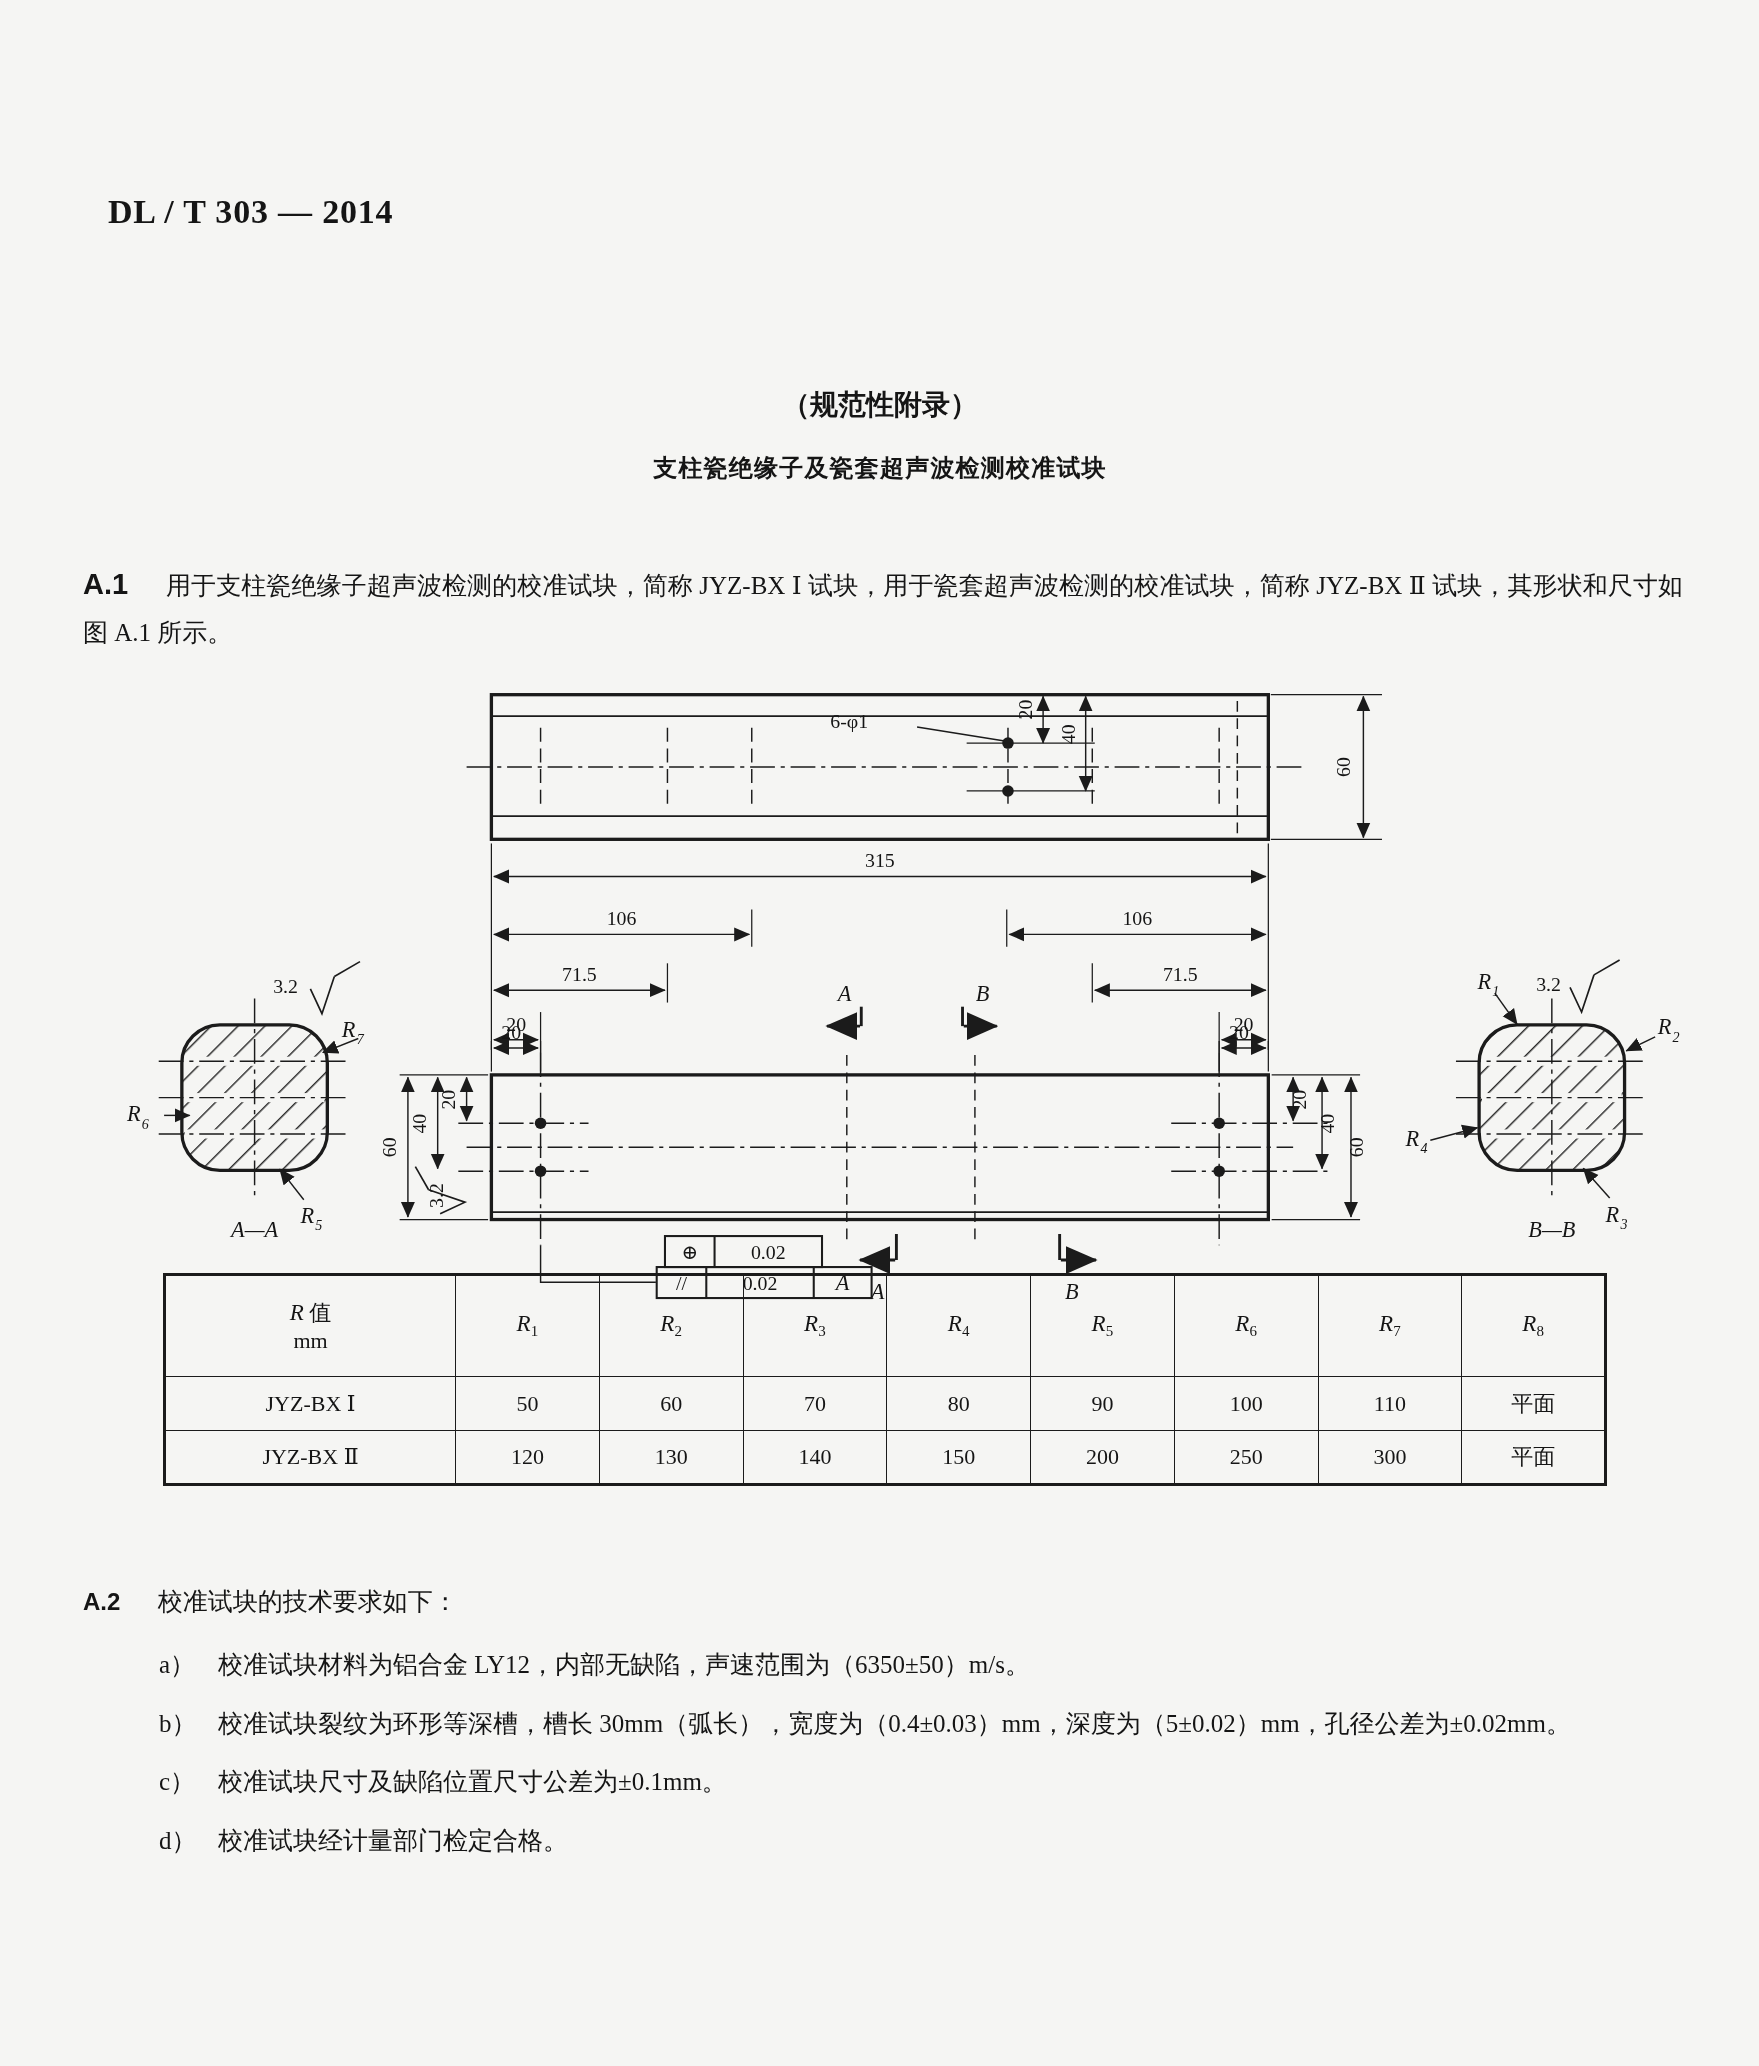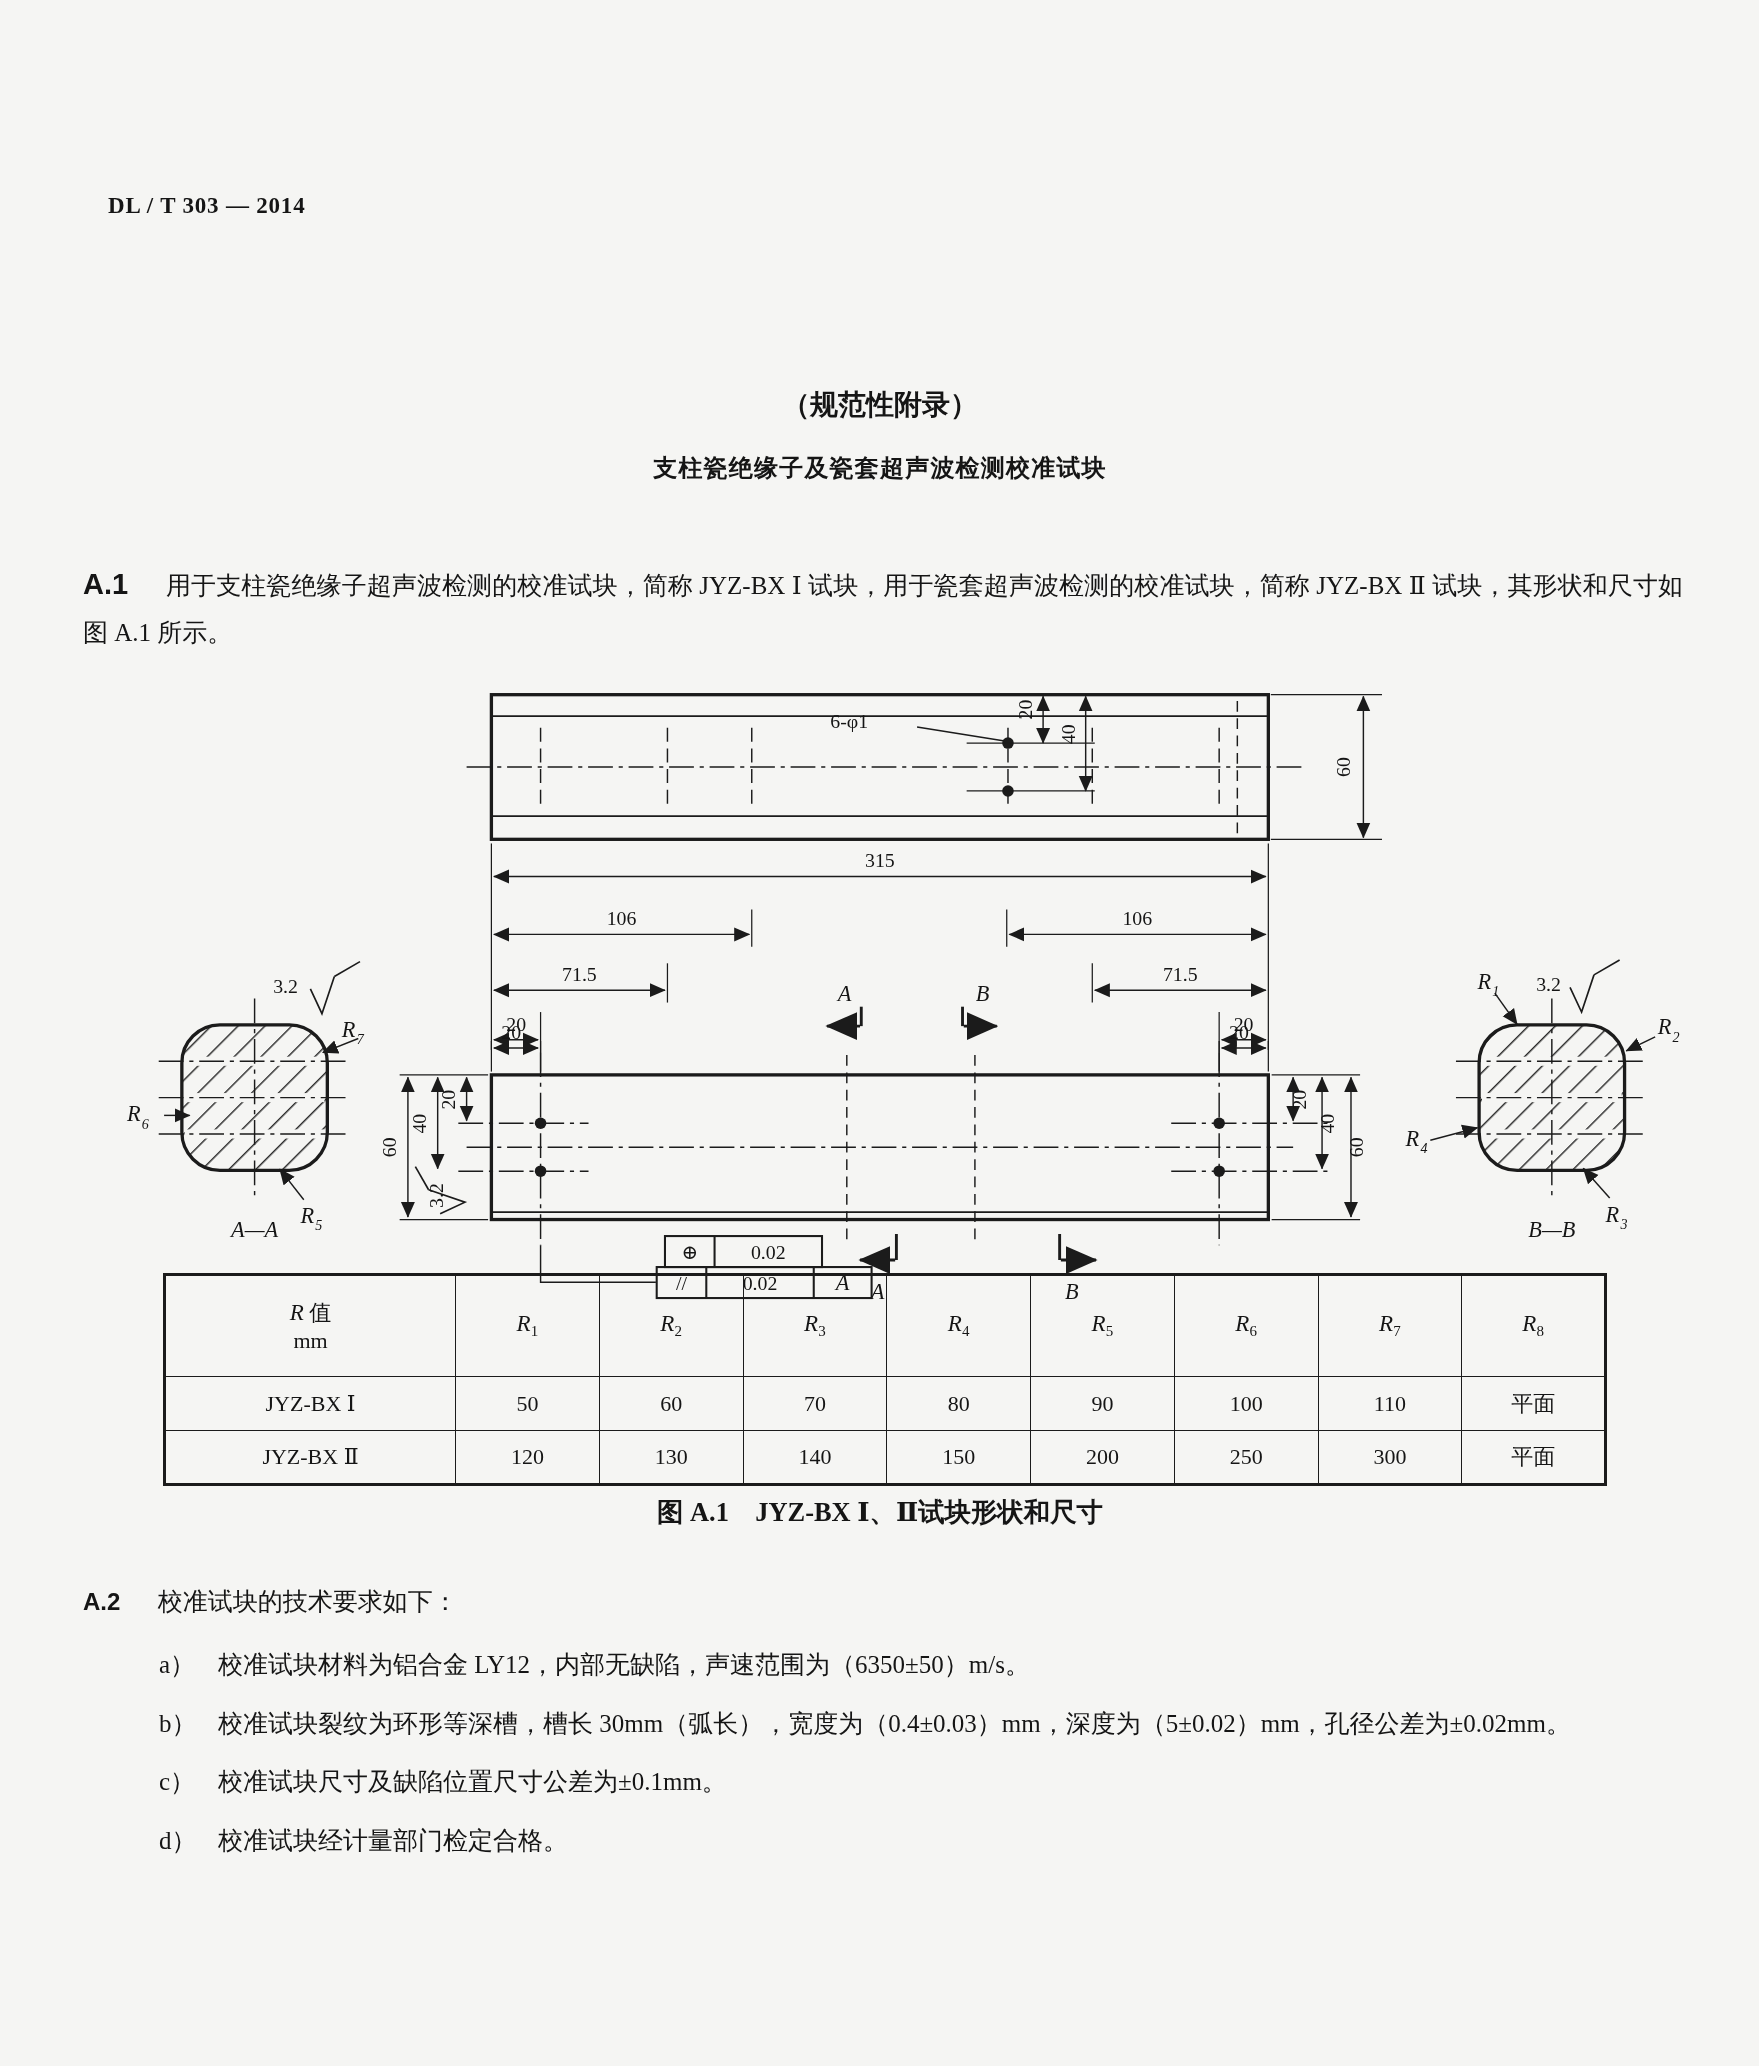--- a/index.html
+++ b/index.html
@@ -1,21 +1,21 @@
 <!DOCTYPE html>
 <html style="font-size:6.6px"><head>
 <meta charset="utf-8">
 <style>
   html,body{margin:0;padding:0;background:#e8e8e6;}
   .page{
     position:relative;width:1760px;height:2734px;margin:0 auto;
     background:#f5f5f3;color:#151515;
     font-family:"Liberation Serif","DejaVu Serif",serif;
   }
-  .hdr{position:absolute;left:108px;top:193px;font-size:23px;font-weight:bold;letter-spacing:0.8px;}
+  .hdr{position:absolute;left:108px;top:193px;font-size:34px;font-weight:bold;letter-spacing:0.8px;}
   .titleblock{position:absolute;left:0;top:364px;width:100%;text-align:center;}
   .t1{font-size:29px;font-weight:bold;letter-spacing:3.3px;}
   .t2{font-size:28px;font-weight:bold;margin-top:21.5px;}
   .t3{font-size:24px;font-weight:bold;margin-top:28px;letter-spacing:1.2px;}
   .para{position:absolute;left:83px;top:559px;width:1600px;font-size:25px;line-height:1.78;text-align:justify;}
   .para b{font-family:"Liberation Sans","DejaVu Sans",sans-serif;font-weight:bold;font-size:29px;}
   .fig{position:absolute;left:74px;top:678px;width:1620px;height:595px;}
   .caption{position:absolute;left:0;top:1495px;width:100%;text-align:center;font-size:26.4px;font-weight:bold;}
   table.rtab{
     position:absolute;left:163px;top:1273px;width:1444px;height:212px;
@@ -341,21 +341,20 @@
       <td>140</td>
       <td>150</td>
       <td>200</td>
       <td>250</td>
       <td>300</td>
       <td>平面</td>
     </tr>
   </tbody>
     </table>
 
-  <div class="caption">图 A.1　JYZ-BX Ⅰ、Ⅱ试块形状和尺寸</div>
 
   <div class="a2">
     <b>A.2</b>
     <span>　</span>
     <span>校准试块的技术要求如下：</span>
   </div>
 
   <div class="items">
     <div class="item">
       <span class="lb">a）</span>

